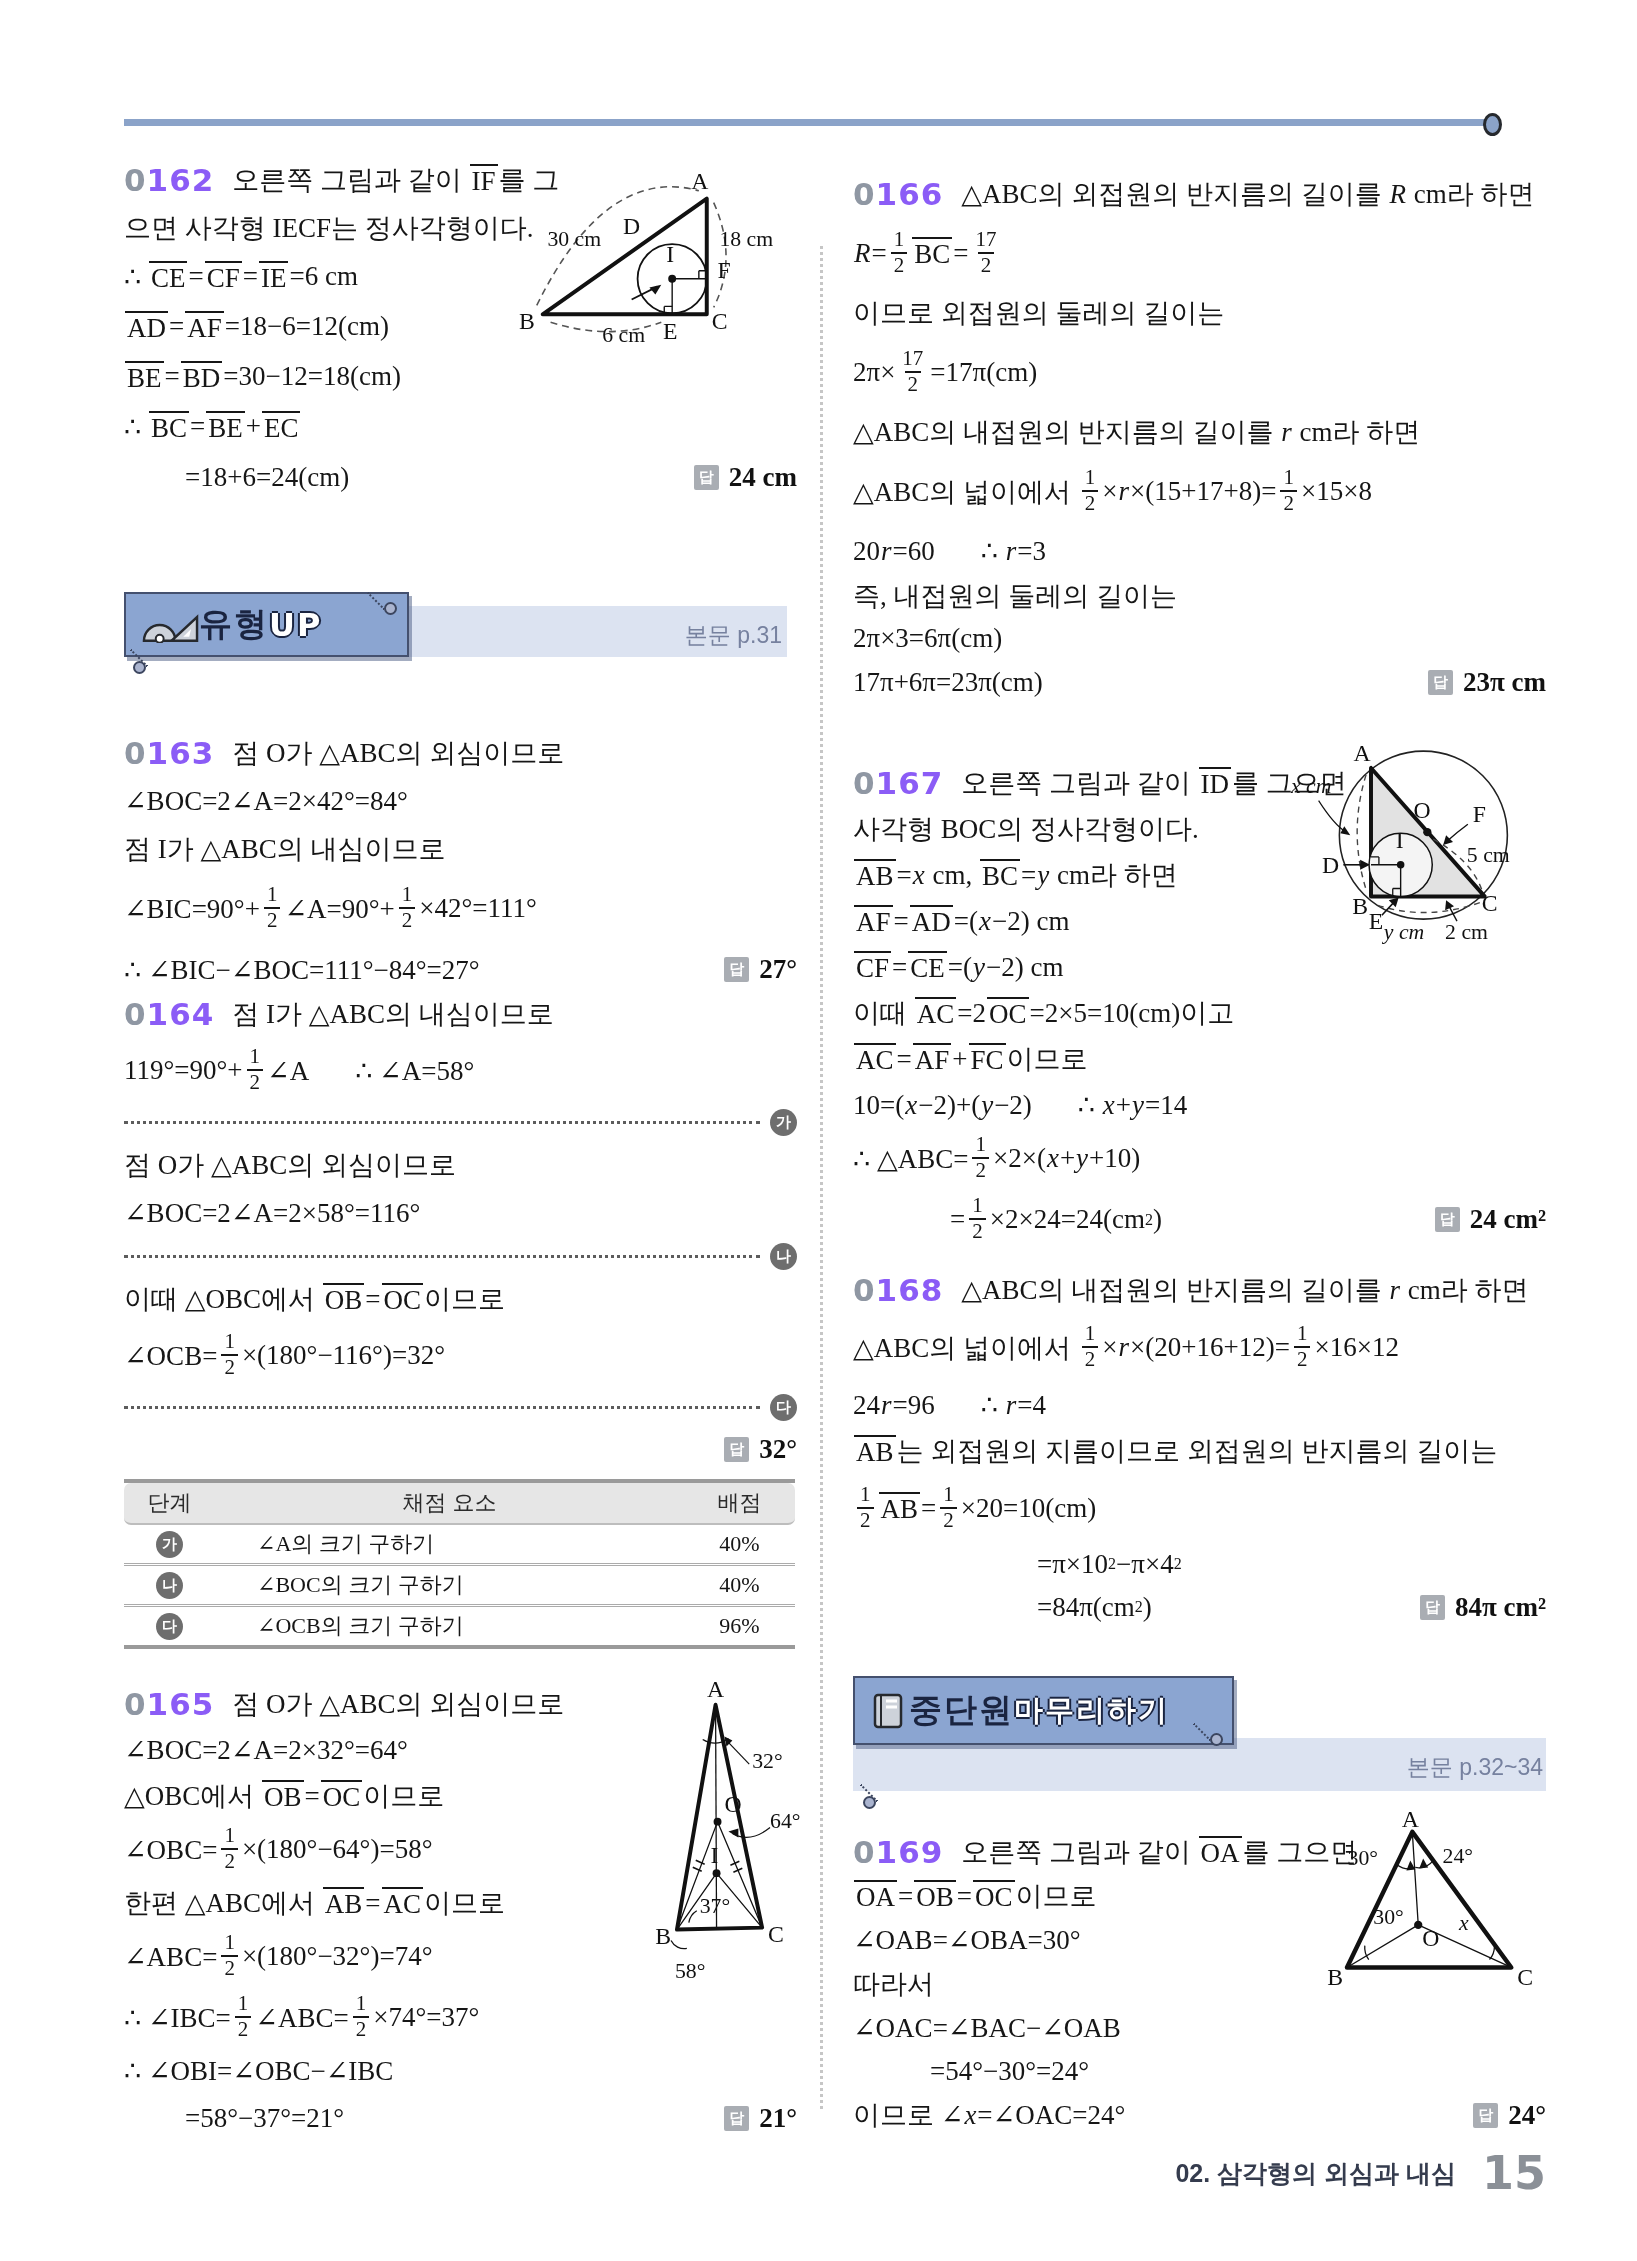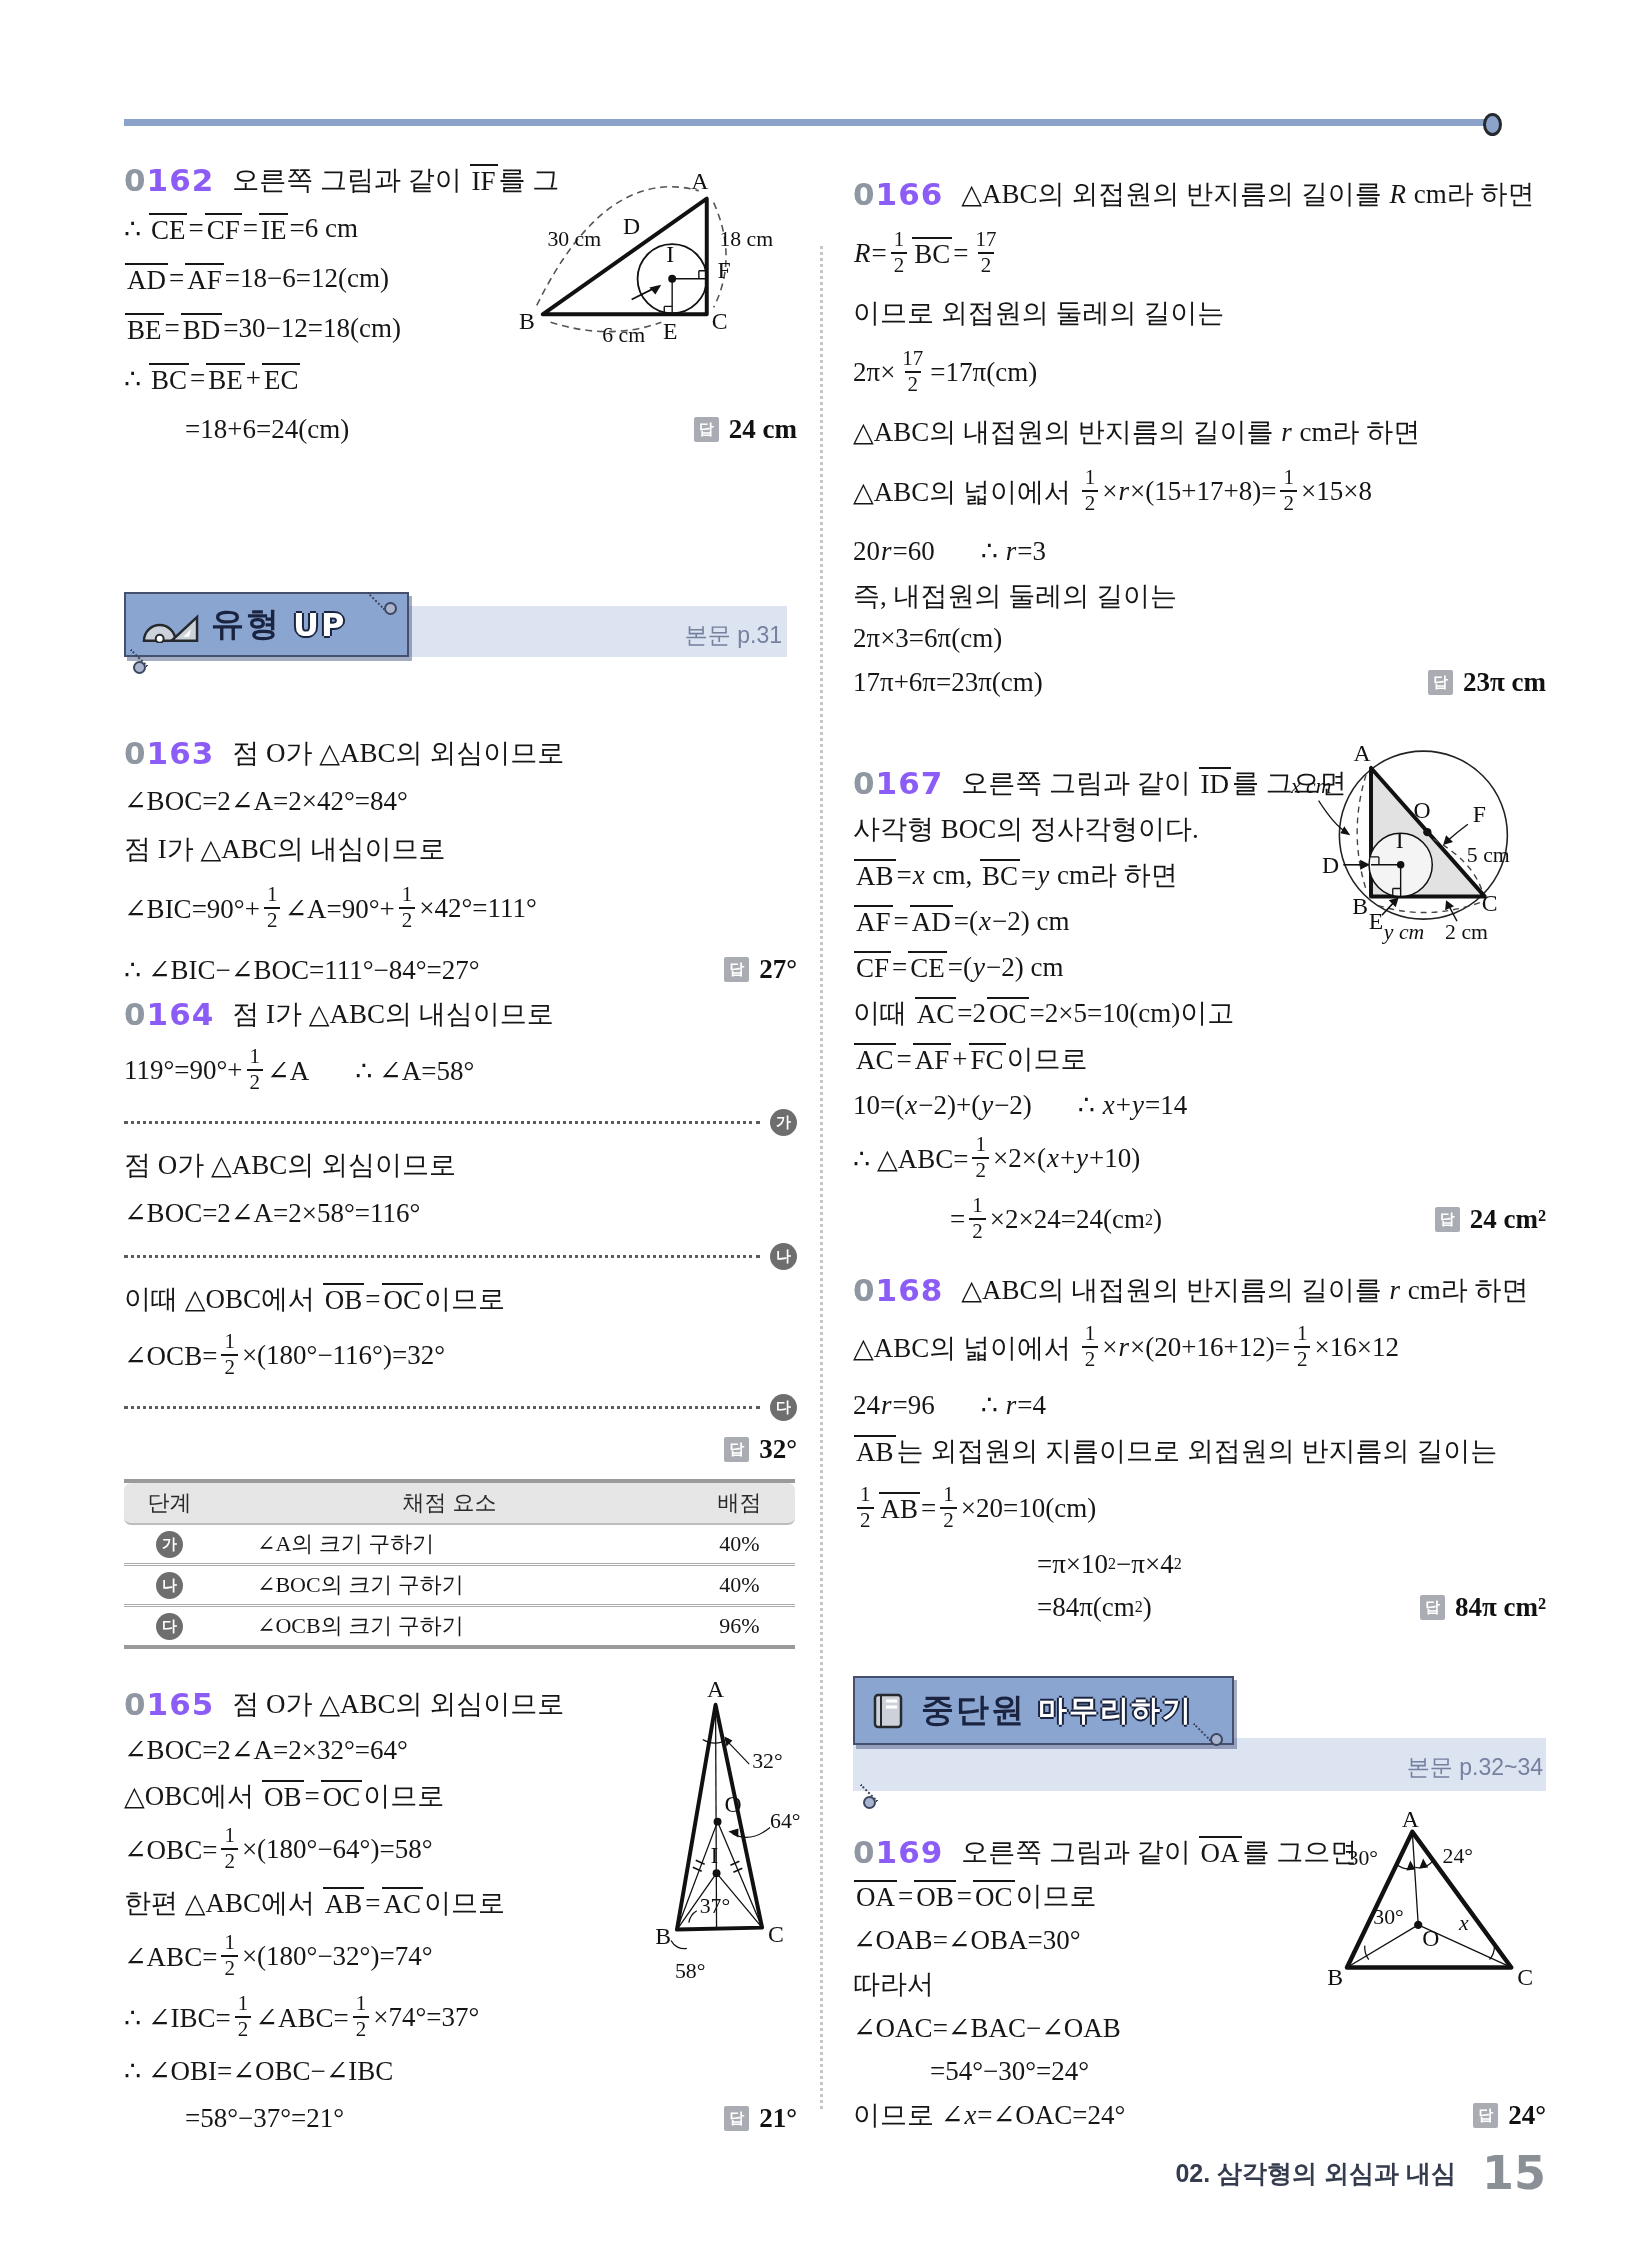--- a/index.html
+++ b/index.html
@@ -30,21 +30,21 @@
           border-radius:2px;margin-right:10px;flex:0 0 auto;}
   .aval{font-weight:bold;font-size:27px;color:#111;}
   .dotline{display:flex;align-items:center;}
   .dots{flex:1;height:0;border-top:3px dotted #5c5c5c;}
   .stepb{width:27px;height:27px;border-radius:50%;background:#6e6e6e;color:#fff;
          font-family:"Liberation Sans",sans-serif;font-size:15px;font-weight:bold;
          display:flex;align-items:center;justify-content:center;margin-left:10px;flex:0 0 auto;}
   
   .bstrip{position:absolute;background:#dce3f1;}
   .bbox{position:absolute;background:#8ba5d1;border:2px solid #44506e;box-shadow:3px 4px 0 rgba(90,106,142,.55);
-        display:flex;align-items:center;padding:0 16px;gap:12px;}
+        display:flex;align-items:center;padding:0 16px;gap:0;}
   .btitle{font-family:"DejaVu Sans","Liberation Sans",sans-serif;font-weight:900;font-size:33px;color:#1a2440;letter-spacing:2px;}
   .btitle2{font-family:"DejaVu Sans","Liberation Sans",sans-serif;font-weight:900;font-size:32px;color:#ffffff;letter-spacing:2px;
            text-shadow:-2px 0 #1a2440,2px 0 #1a2440,0 -2px #1a2440,0 2px #1a2440;}
   .bref{position:absolute;font-family:"Liberation Sans",sans-serif;font-size:23px;color:#76819f;}
   .pin{position:absolute;width:9px;height:9px;border-radius:50%;background:#aab4cf;border:2px solid #3c465f;}
   .pinline{position:absolute;width:24px;height:0;border-top:2px dotted #3c465f;transform:rotate(45deg);}
   
   .tbl{position:absolute;font-size:22px;border-top:4px solid #9a9a9a;border-bottom:4px solid #9a9a9a;}
   .trow{display:flex;align-items:center;}
   .thead{background:#e6e6e6;font-family:"Liberation Sans",sans-serif;color:#2a2a2a;height:40px;border-bottom:2px solid #bdbdbd;border-radius:7px;}
@@ -71,20 +71,23 @@
 
   <div class="toprule"></div>
   <div class="topdot"></div>
   <div class="divider"></div>
 
   <div class="blk" style="left:124px;top:156px;width:673px">
     <div class="line" style="height:48px">
       <span class="pnum"><span class="g">0</span><span class="b">162</span></span>
       <span class="seg">오른쪽 그림과 같이 <span class="bar">IF</span>를 그</span>
     </div>
+    <div class="line" style="height:48px">
+        <span class="seg">으면 사각형 IECF는 정사각형이다.</span>
+      </div>
     <div class="line" style="height:50px">
         <span class="seg">∴ <span class="bar">CE</span>=<span class="bar">CF</span>=<span class="bar">IE</span>=6 cm</span>
       </div>
     <div class="line" style="height:50px">
         <span class="seg"><span class="bar">AD</span>=<span class="bar">AF</span>=18−6=12(cm)</span>
       </div>
     <div class="line" style="height:50px">
         <span class="seg"><span class="bar">BE</span>=<span class="bar">BD</span>=30−12=18(cm)</span>
       </div>
     <div class="line" style="height:50px">

